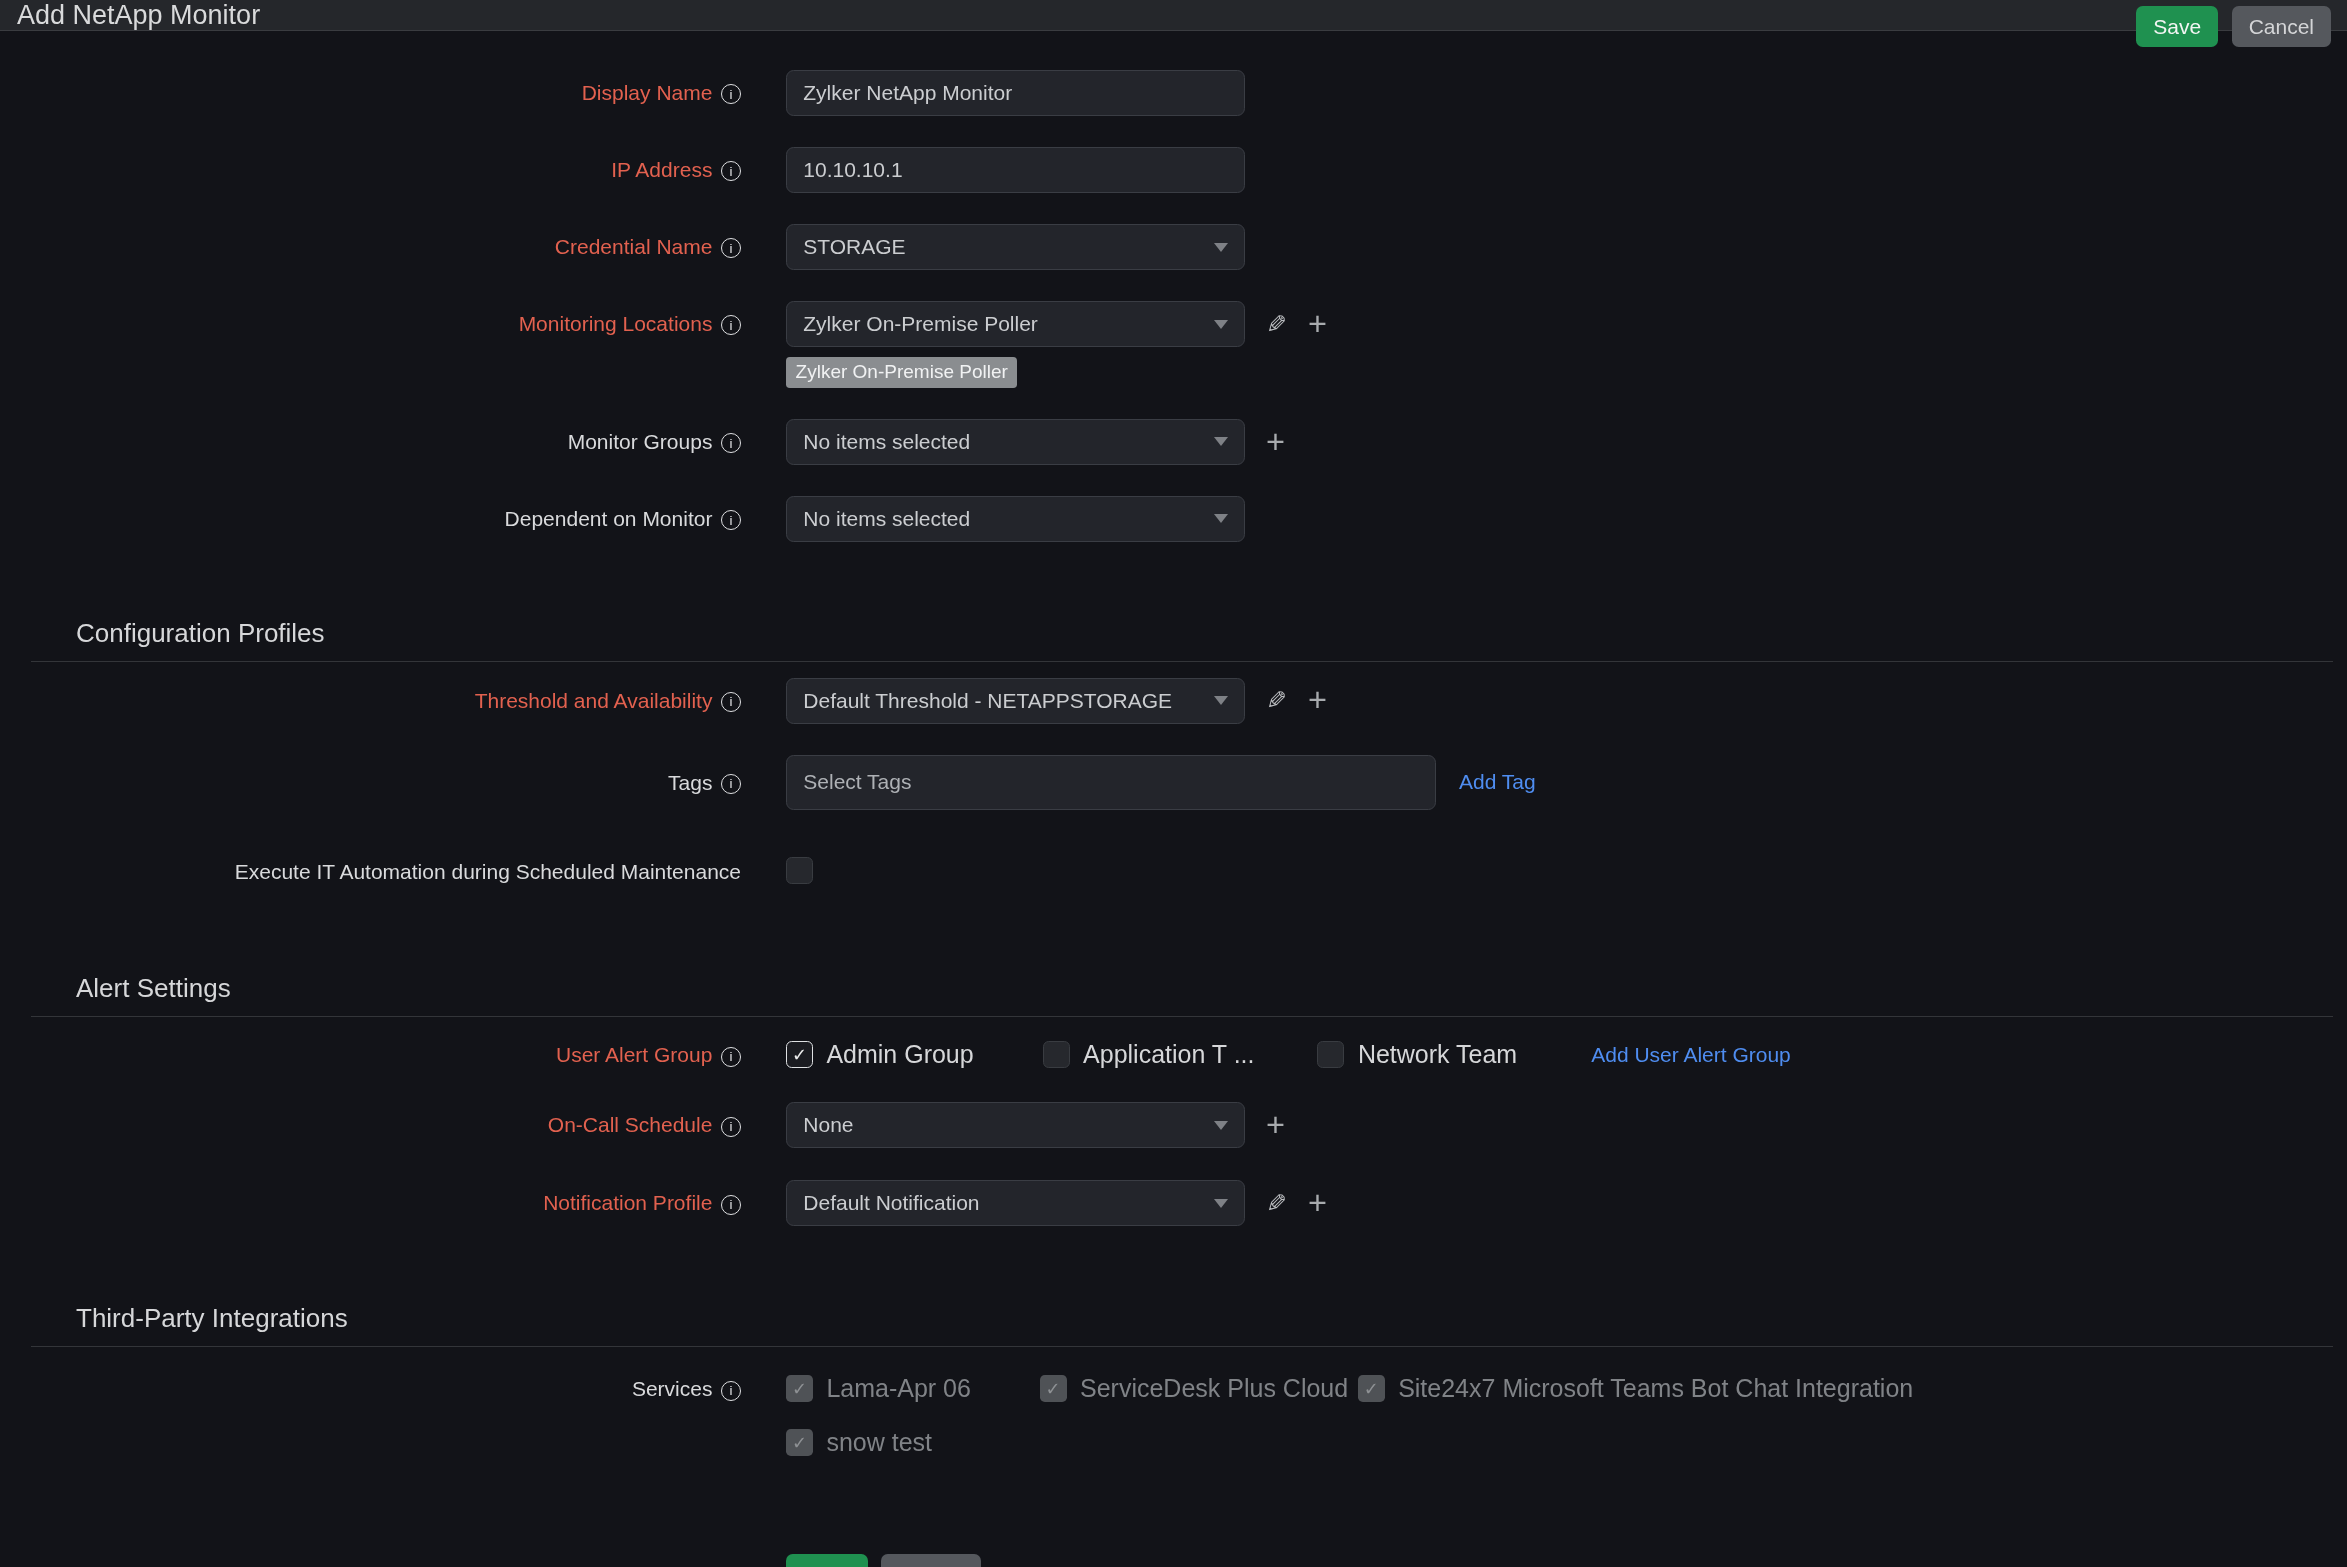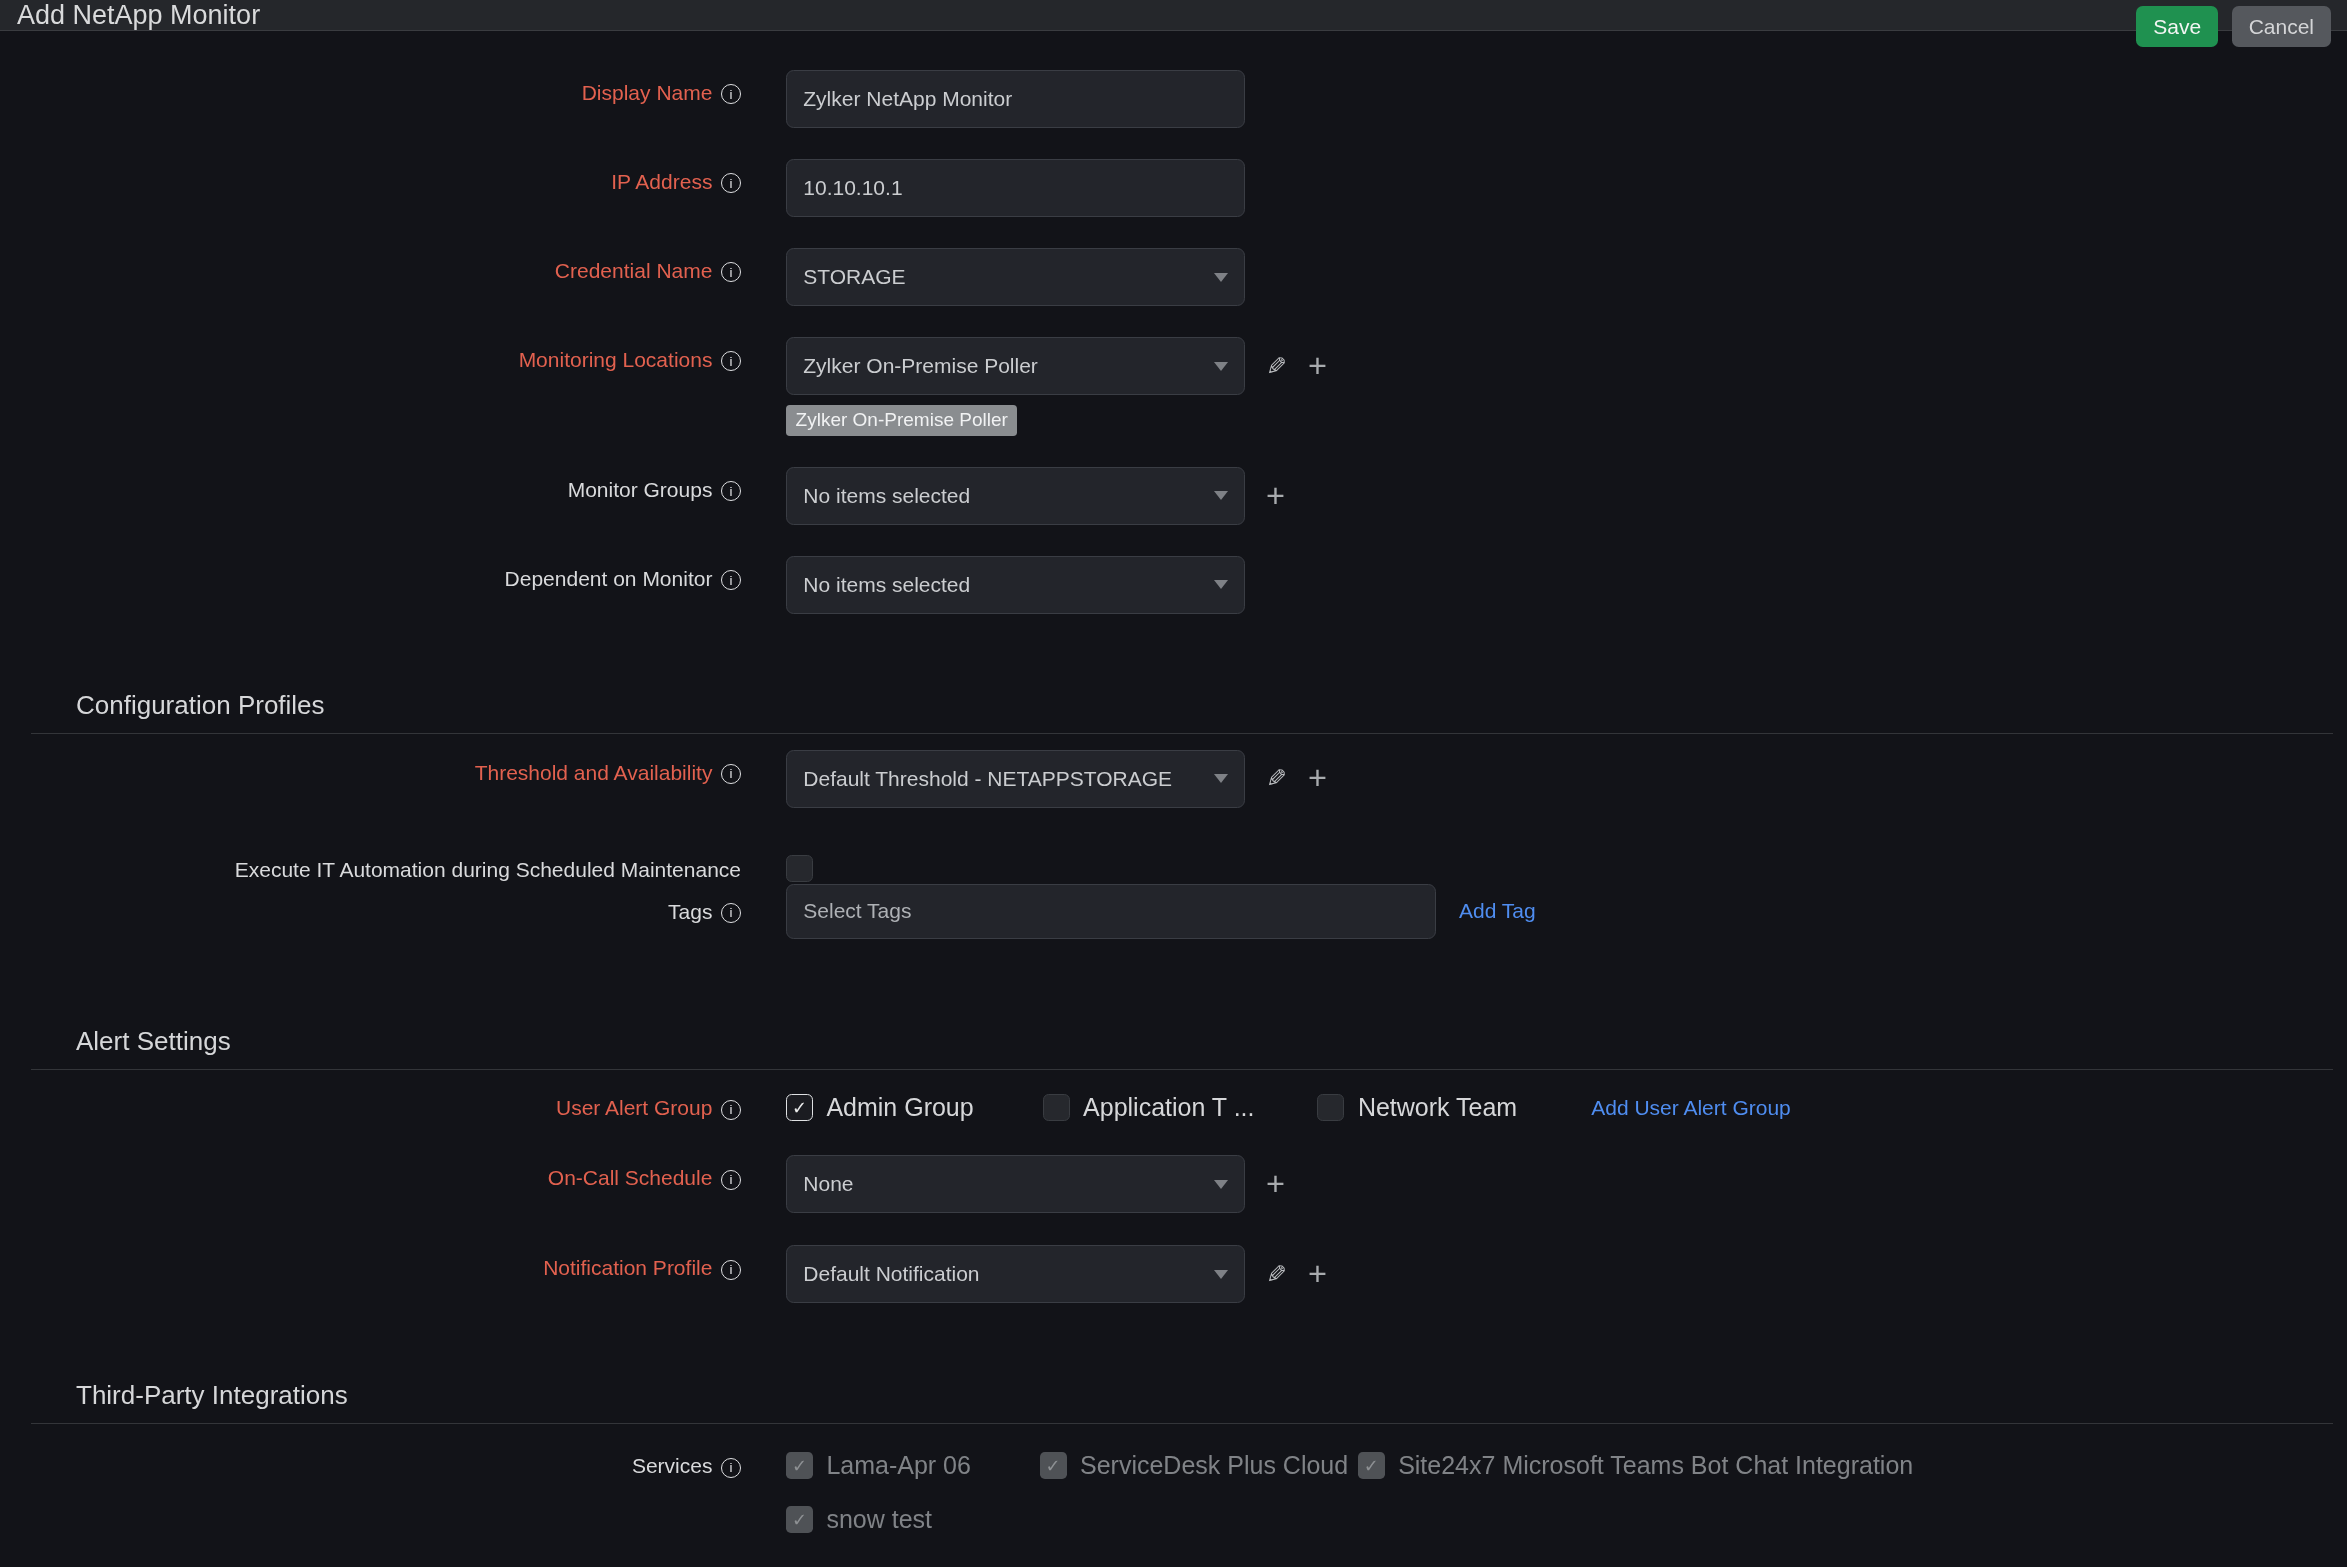--- a/index.html
+++ b/index.html
@@ -63,21 +63,21 @@
     color:#dfe0e2;
     font-size:13.4px;
     line-height:1;
     margin-left:8.6px;
     vertical-align:middle;
     font-style:normal;
   }
 
   .text-input, .select-box {
     width:459px;
-    height:58px;
+    height:46px;
     background:#23252b;
     border:1px solid #3a3d44;
     border-radius:7.6px;
     color:#cbcdd0;
     font-size:21px;
     padding:0 16.3px;
     font-family:"Liberation Sans", sans-serif;
   }
   .text-input::placeholder { color:#aeb1b5; }
   .select-box {
@@ -266,39 +266,39 @@
         <div class="select-box">
           <span>Default Threshold - NETAPPSTORAGE</span>
           <span class="caret"></span>
         </div>
         <i class="icon-btn edit">✎</i>
         <i class="icon-btn plus">+</i>
       </div>
     </div>
   </div>
 
+  <div class="form-row row-tags" style="margin-bottom:0;">
+    <div class="label-col">
+      <span>Tags</span><i class="info-icon">i</i>
+    </div>
+    <div class="field-col">
+      <div class="control-line">
+        <input class="text-input tags-input" type="text" placeholder="Select Tags" style="">
+        <a class="link" style="margin-left:23px;">Add Tag</a>
+      </div>
+    </div>
+  </div>
+
   <div class="form-row row-check" style="margin-top:47px; margin-bottom:0;">
     <div class="label-col" style="color:#d9dadc;">Execute IT Automation during Scheduled Maintenance</div>
     <div class="field-col">
       <div class="control-line">
         <span class="checkbox">
             <span class="mark"></span>
           </span>
-      </div>
-    </div>
-  </div>
-
-  <div class="form-row row-tags" style="margin-bottom:0;">
-    <div class="label-col">
-      <span>Tags</span><i class="info-icon">i</i>
-    </div>
-    <div class="field-col">
-      <div class="control-line">
-        <input class="text-input tags-input" type="text" placeholder="Select Tags" style="">
-        <a class="link" style="margin-left:23px;">Add Tag</a>
       </div>
     </div>
   </div>
 
   <div class="section" style="margin-top:87px;">
     <div class="section-title">Alert Settings</div>
     <hr class="section-divider">
   </div>
 
   <div class="form-row row-check" style="margin-top:23px; margin-bottom:33px;">

